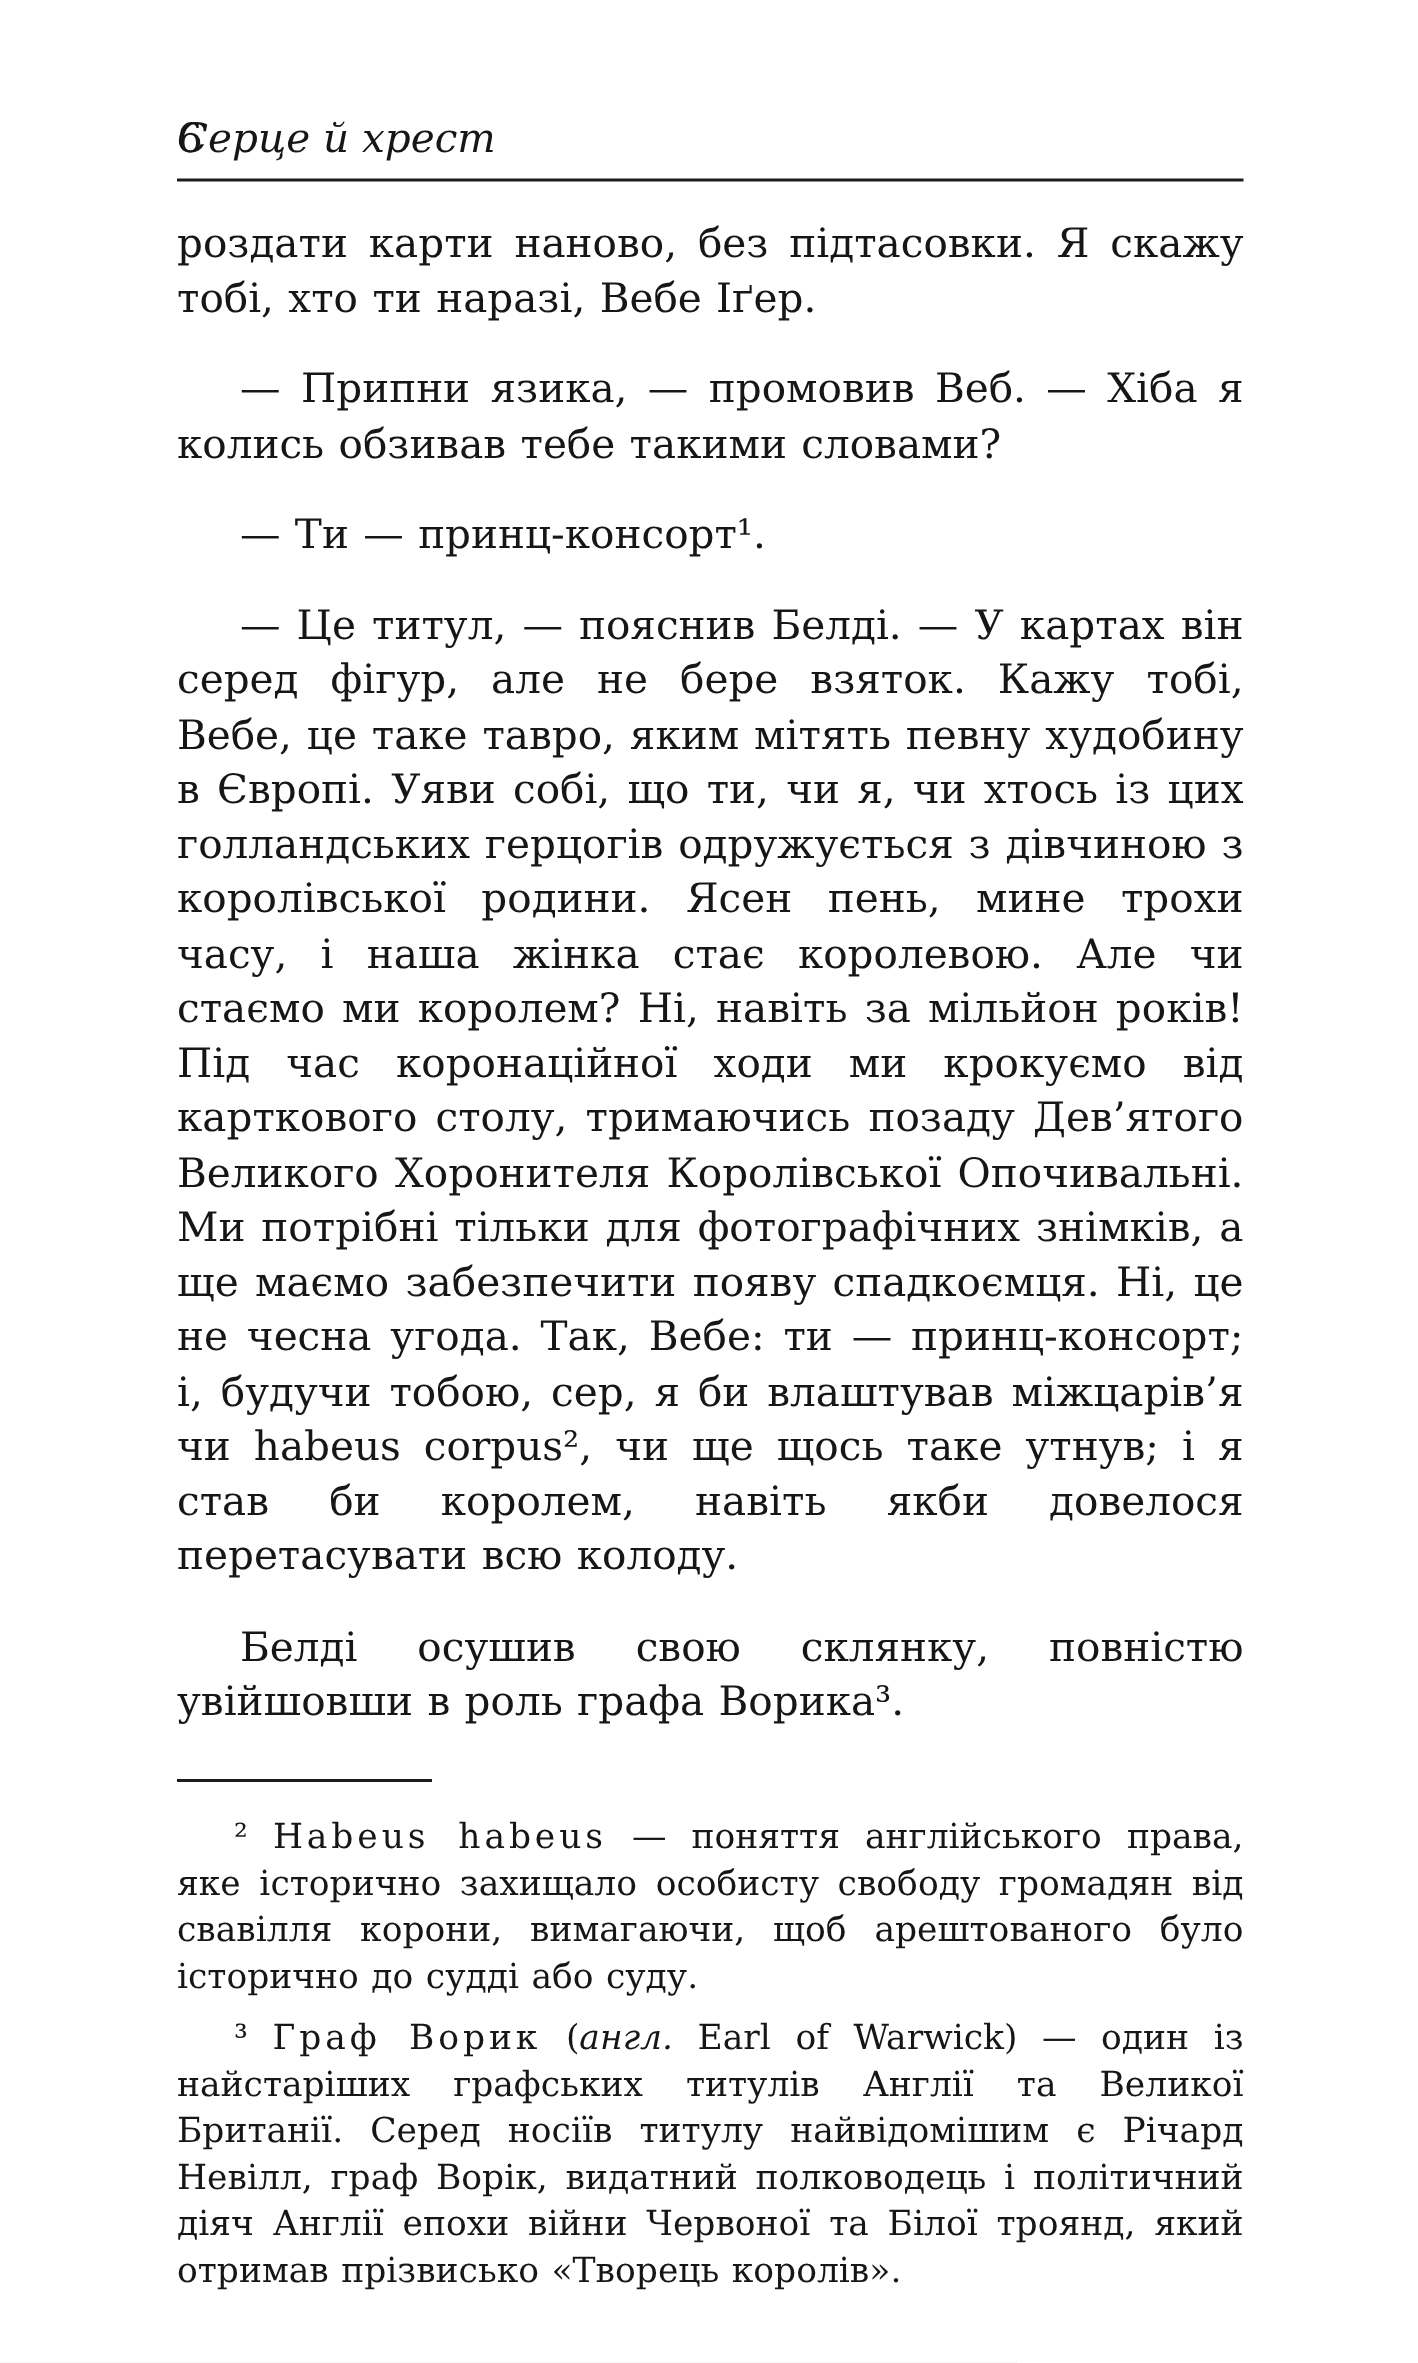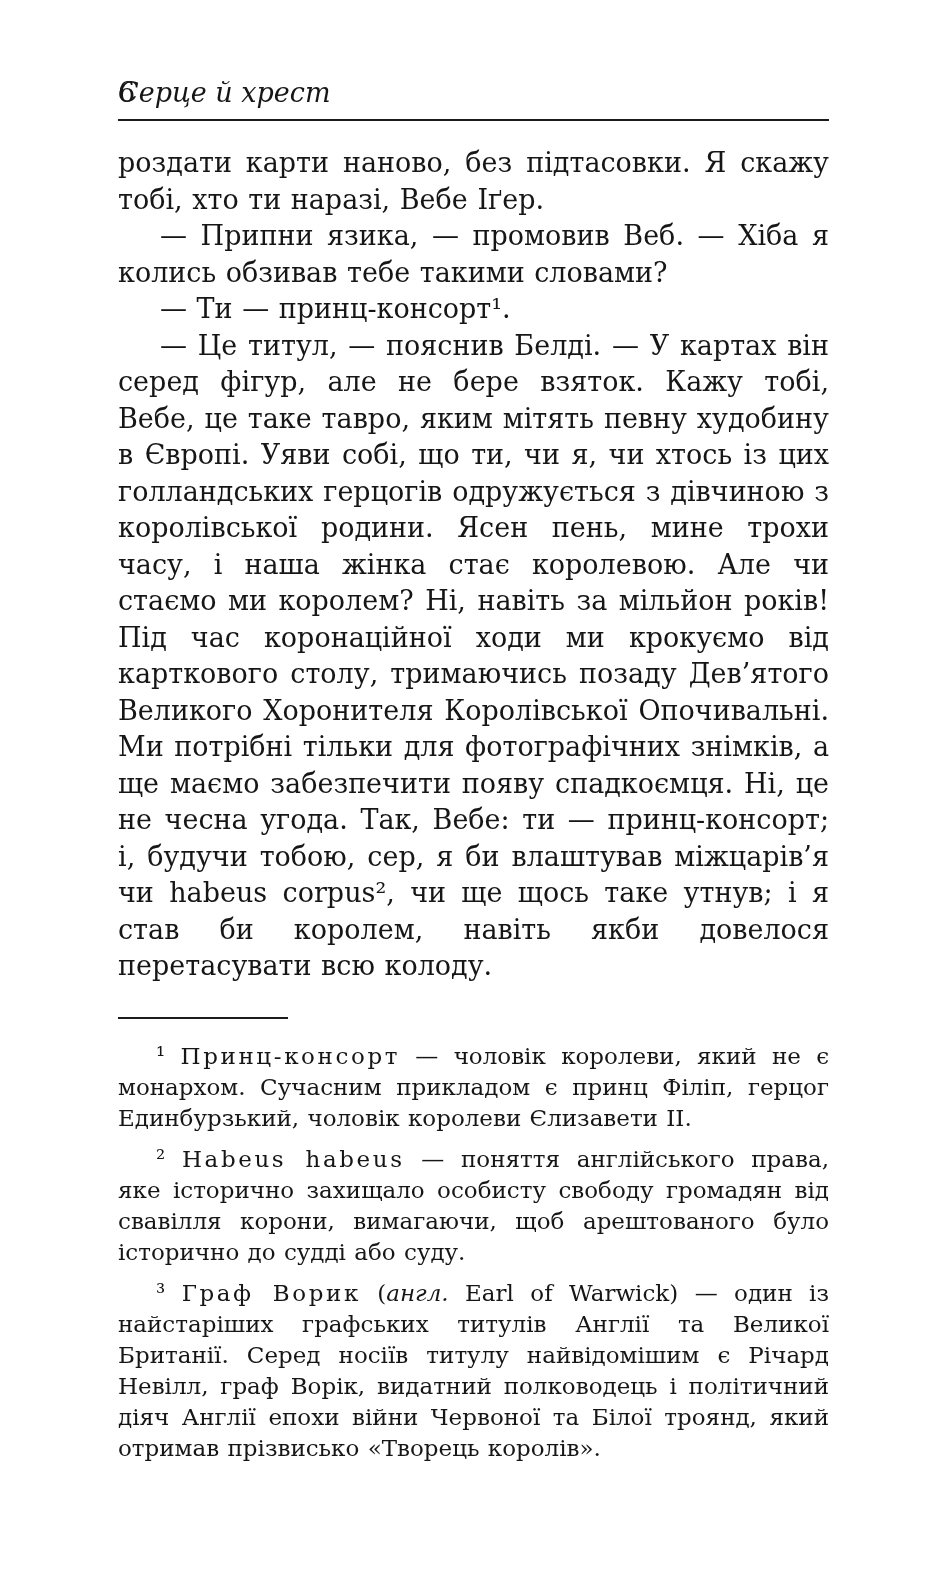--- a/index.html
+++ b/index.html
@@ -36,20 +36,21 @@
     border-top: 2px solid #1c1c1c;
     margin-top: 9px;
     margin-bottom: 24px;
   }
   .body p {
     font-size: 27px;
     line-height: 36.5px;
     text-align: justify;
     text-indent: 42px;
     word-spacing: 1px;
+    margin-top: 24px;
   }
   .body p.no-indent { text-indent: 0; }
   .footnote-rule {
     border: none;
     border-top: 2px solid #1c1c1c;
     width: 170px;
     margin: 32px 0 22px 0;
   }
   .footnotes p {
     font-size: 23px;
@@ -71,28 +72,26 @@
     <span class="page-number">6</span>
     <span class="running-title">Серце й хрест</span>
   </header>
   <hr class="header-rule">
 
   <main class="body">
     <p class="no-indent">роздати карти наново, без підтасовки. Я скажу тобі, хто ти наразі, Вебе Іґер.</p>
     <p>— Припни язика, — промовив Веб. — Хіба я колись обзивав тебе такими словами?</p>
     <p>— Ти — принц-консорт¹.</p>
     <p>— Це титул, — пояснив Белді. — У картах він серед фігур, але не бере взяток. Кажу тобі, Вебе, це таке тавро, яким мітять певну худобину в Європі. Уяви собі, що ти, чи я, чи хтось із цих голландських герцогів одружується з дівчиною з королівської родини. Ясен пень, мине трохи часу, і наша жінка стає королевою. Але чи стаємо ми королем? Ні, навіть за мільйон років! Під час коронаційної ходи ми крокуємо від карткового столу, тримаючись позаду Дев’ятого Великого Хоронителя Королівської Опочивальні. Ми потрібні тільки для фотографічних знімків, а ще маємо забезпечити появу спадкоємця. Ні, це не чесна угода. Так, Вебе: ти — принц-консорт; і, будучи тобою, сер, я би влаштував міжцарів’я чи habeus corpus², чи ще щось таке утнув; і я став би королем, навіть якби довелося перетасувати всю колоду.</p>
+    <p>Белді осушив свою склянку, повністю увійшовши в роль графа Ворика³.</p>
   </main>
 
   <hr class="footnote-rule">
 
   <section class="footnotes">
-    <p>
-      <span class="fn-marker">¹ </span><span class="fn-term">Принц-консорт</span><span class="fn-text"> — чоловік королеви, який не є монархом. Сучасним прикладом є принц Філіп, герцог Единбурзький, чоловік королеви Єлизавети II.</span>
-    </p>
     <p>
       <span class="fn-marker">² </span><span class="fn-term">Habeus habeus</span><span class="fn-text"> — поняття англійського права, яке історично захищало особисту свободу громадян від свавілля корони, вимагаючи, щоб арештованого було історично до судді або суду.</span>
     </p>
     <p>
       <span class="fn-marker">³ </span><span class="fn-term">Граф Ворик</span><span class="fn-text"> (</span><span class="fn-lang">англ.</span><span class="fn-text"> Earl of Warwick) — один із найстаріших графських титулів Англії та Великої Британії. Серед носіїв титулу найвідомішим є Річард Невілл, граф Ворік, видатний полководець і політичний діяч Англії епохи війни Червоної та Білої троянд, який отримав прізвисько «Творець королів».</span>
     </p>
   </section>
 
 </div>
 

